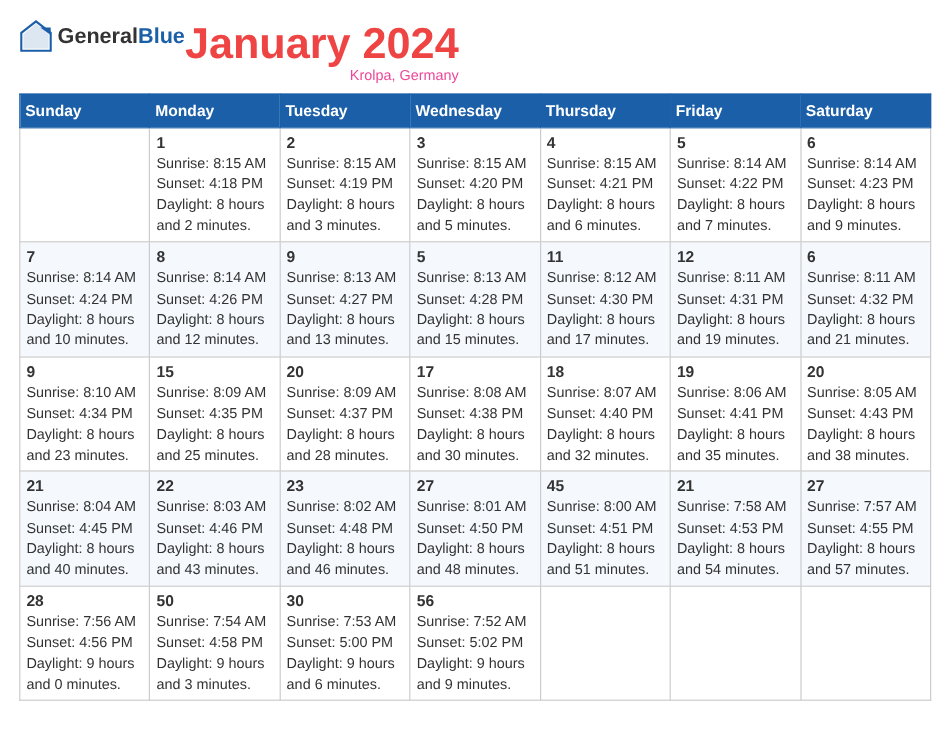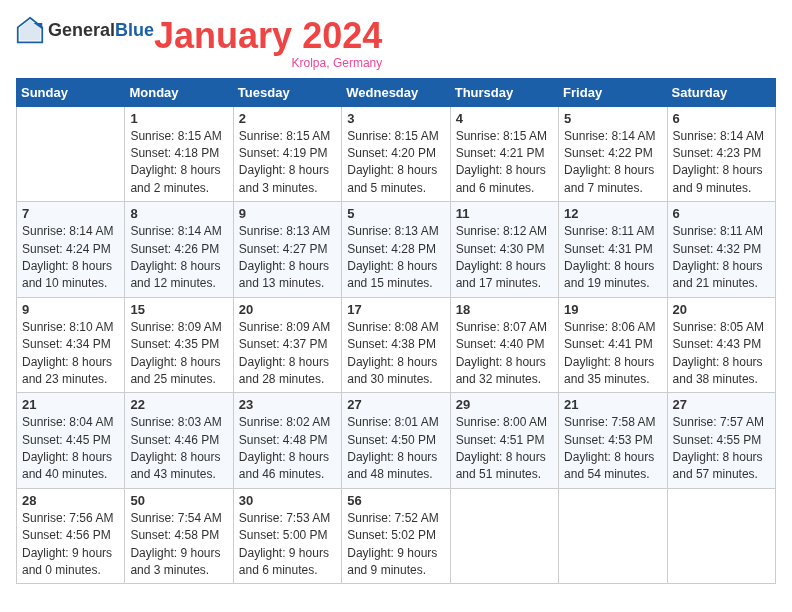--- a/index.html
+++ b/index.html
@@ -224,21 +224,21 @@
         </td>
         <td>
           <span class="day-number">23</span>
           <div class="day-info">Sunrise: 8:02 AM<br>Sunset: 4:48 PM<br>Daylight: 8 hours and 46 minutes.</div>
         </td>
         <td>
           <span class="day-number">27</span>
           <div class="day-info">Sunrise: 8:01 AM<br>Sunset: 4:50 PM<br>Daylight: 8 hours and 48 minutes.</div>
         </td>
         <td>
-          <span class="day-number">29</span>
+          <span class="day-number">45</span>
           <div class="day-info">Sunrise: 8:00 AM<br>Sunset: 4:51 PM<br>Daylight: 8 hours and 51 minutes.</div>
         </td>
         <td>
           <span class="day-number">21</span>
           <div class="day-info">Sunrise: 7:58 AM<br>Sunset: 4:53 PM<br>Daylight: 8 hours and 54 minutes.</div>
         </td>
         <td>
           <span class="day-number">27</span>
           <div class="day-info">Sunrise: 7:57 AM<br>Sunset: 4:55 PM<br>Daylight: 8 hours and 57 minutes.</div>
         </td>

